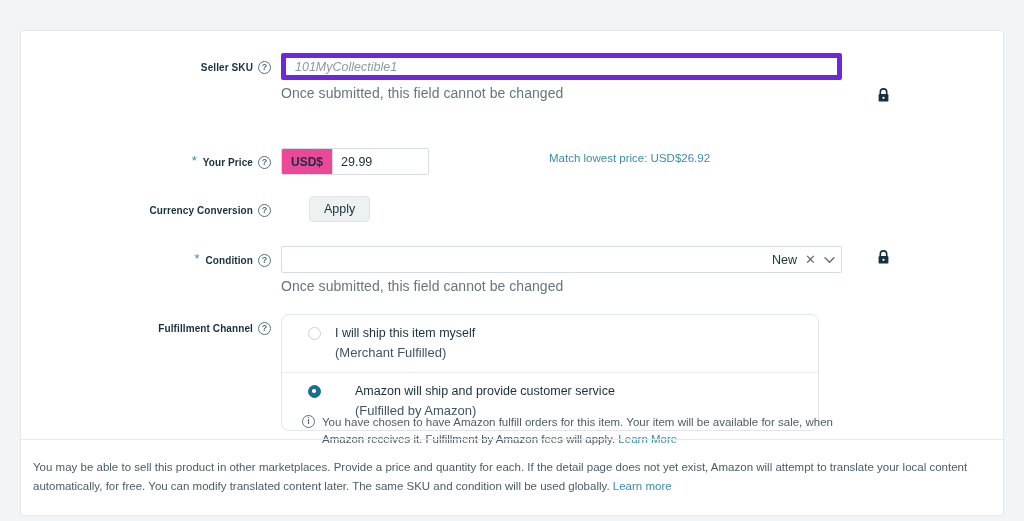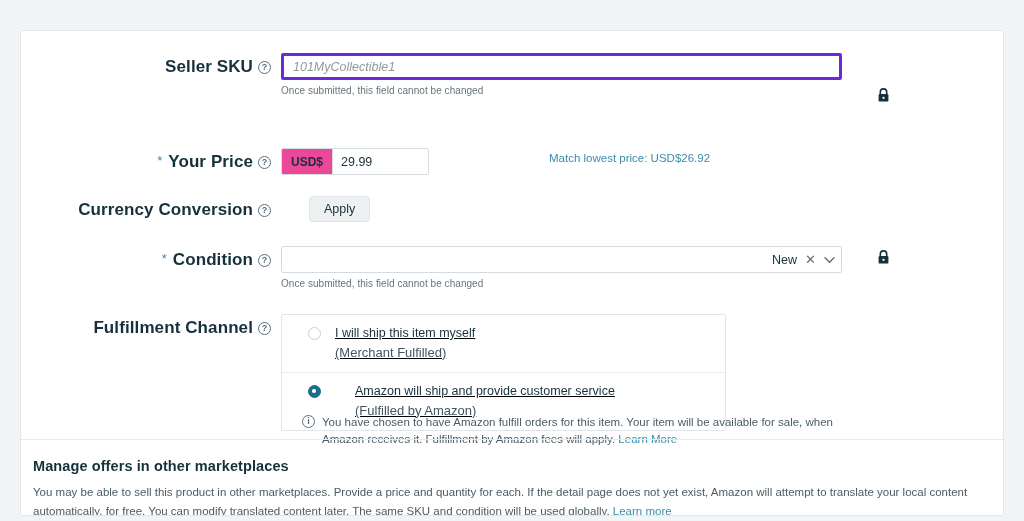--- a/index.html
+++ b/index.html
@@ -51,21 +51,21 @@
     text-align: right;
     padding-right: 10px;
     display: flex;
     align-items: center;
     justify-content: flex-end;
     gap: 5px;
     height: 28px;
   }
 
   .label-text {
-    font-size: 17px;
+    font-size: 10px;
     font-weight: bold;
     color: #16313c;
     letter-spacing: 0.1px;
     white-space: nowrap;
   }
 
   .req-star {
     color: #3b8ca8;
     font-size: 13px;
     line-height: 1;
@@ -88,37 +88,37 @@
     cursor: pointer;
     font-family: "Liberation Sans", sans-serif;
   }
 
   .field-cell { position: relative; }
 
   
   .text-input {
     width: 561px;
     height: 27px;
-    border: 3px solid #6d28d9;
+    border: 5px solid #6d28d9;
     border-radius: 2px;
     background: #fff;
     font-family: "Liberation Sans", sans-serif;
     font-size: 12.5px;
     color: #16313c;
     padding: 0 9px;
     outline: none;
   }
   .text-input::placeholder {
     color: #8d9aa1;
     font-style: italic;
     opacity: 1;
   }
 
   .hint {
-    font-size: 10px;
+    font-size: 14px;
     color: #67757d;
     margin-top: 5px;
     letter-spacing: 0.05px;
   }
 
   .lock-icon {
     position: absolute;
     width: 13px;
     height: 15px;
     color: #16313c;
@@ -205,25 +205,24 @@
   }
   .select-chevron {
     color: #5d7078;
     display: flex;
     align-items: center;
     cursor: pointer;
   }
 
   
   .radio-box {
-    width: 445px;
+    width: 538px;
     border: 1px solid #e1e6e9;
-    border-radius: 2px;
-    background: #fff;
-    text-decoration: underline;
+    border-radius: 8px;
+    background: #fff;
   }
   .radio-item {
     display: flex;
     align-items: flex-start;
     padding: 11px 14px 11px 26px;
     cursor: pointer;
   }
   .radio-item + .radio-item { border-top: 1px solid #e8ecee; gap: 20px; }
 
   .radio-mark {
@@ -438,20 +437,19 @@
         <span class="info-text"><span>You have chosen to have Amazon fulfill orders for this item. Your item will be available for sale, when Amazon receives it. Fulfillment by Amazon fees will apply.</span>
           <a class="inline-link">Learn More</a>
         </span>
       </div>
 
     </div>
 
     <div class="divider"></div>
 
     <div class="bottom">
-      <h2 class="bottom-title">Manage offers in other marketplaces</h2>
       <p class="bottom-text"><span>You may be able to sell this product in other marketplaces. Provide a price and quantity for each. If the detail page does not yet exist, Amazon will attempt to translate your local content automatically, for free. You can modify translated content later. The same SKU and condition will be used globally.</span>
         <a class="inline-link">Learn more</a>
       </p>
     </div>
 
   </div>
 </div>
 
 </body></html>

